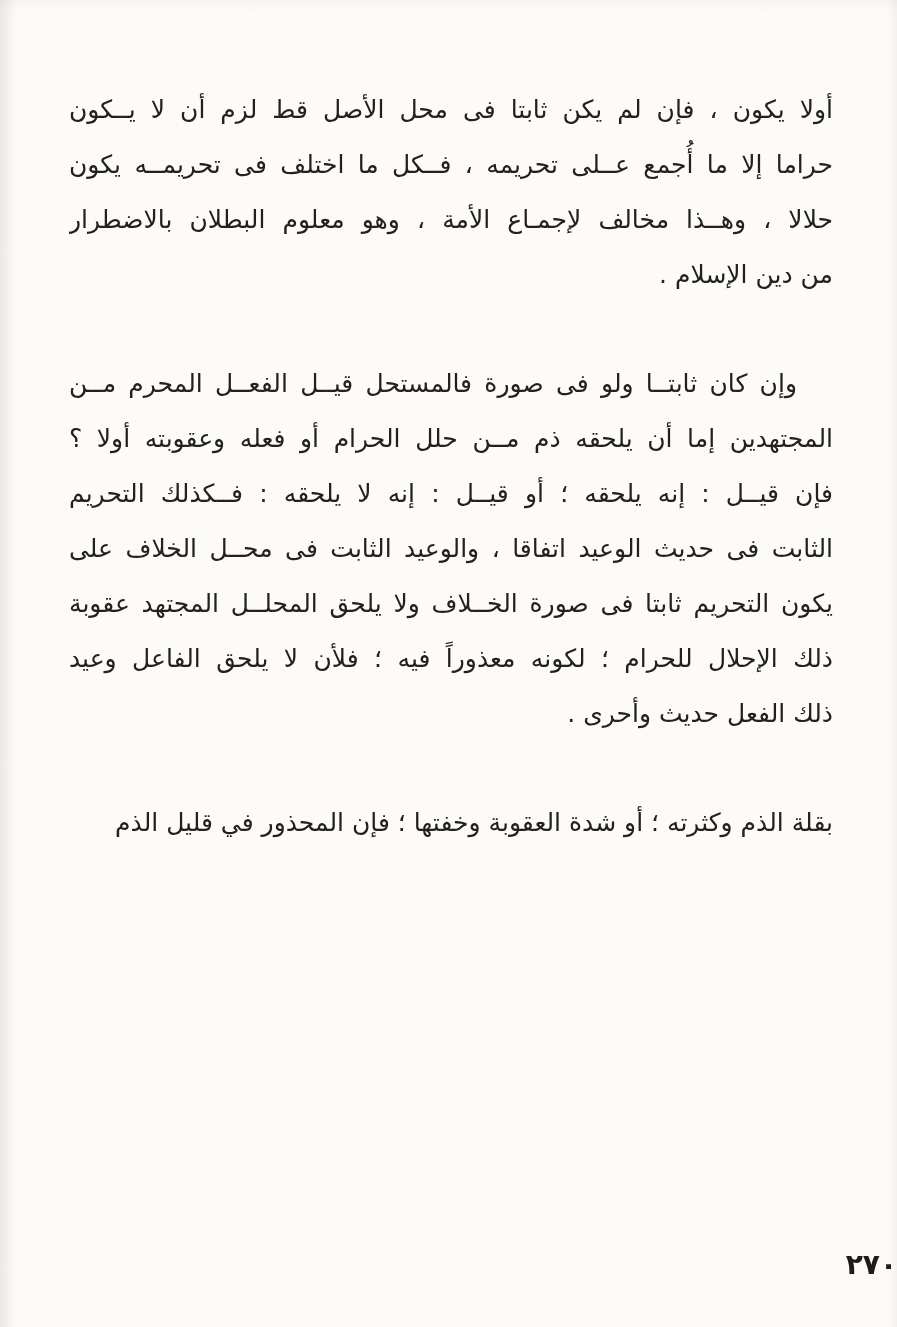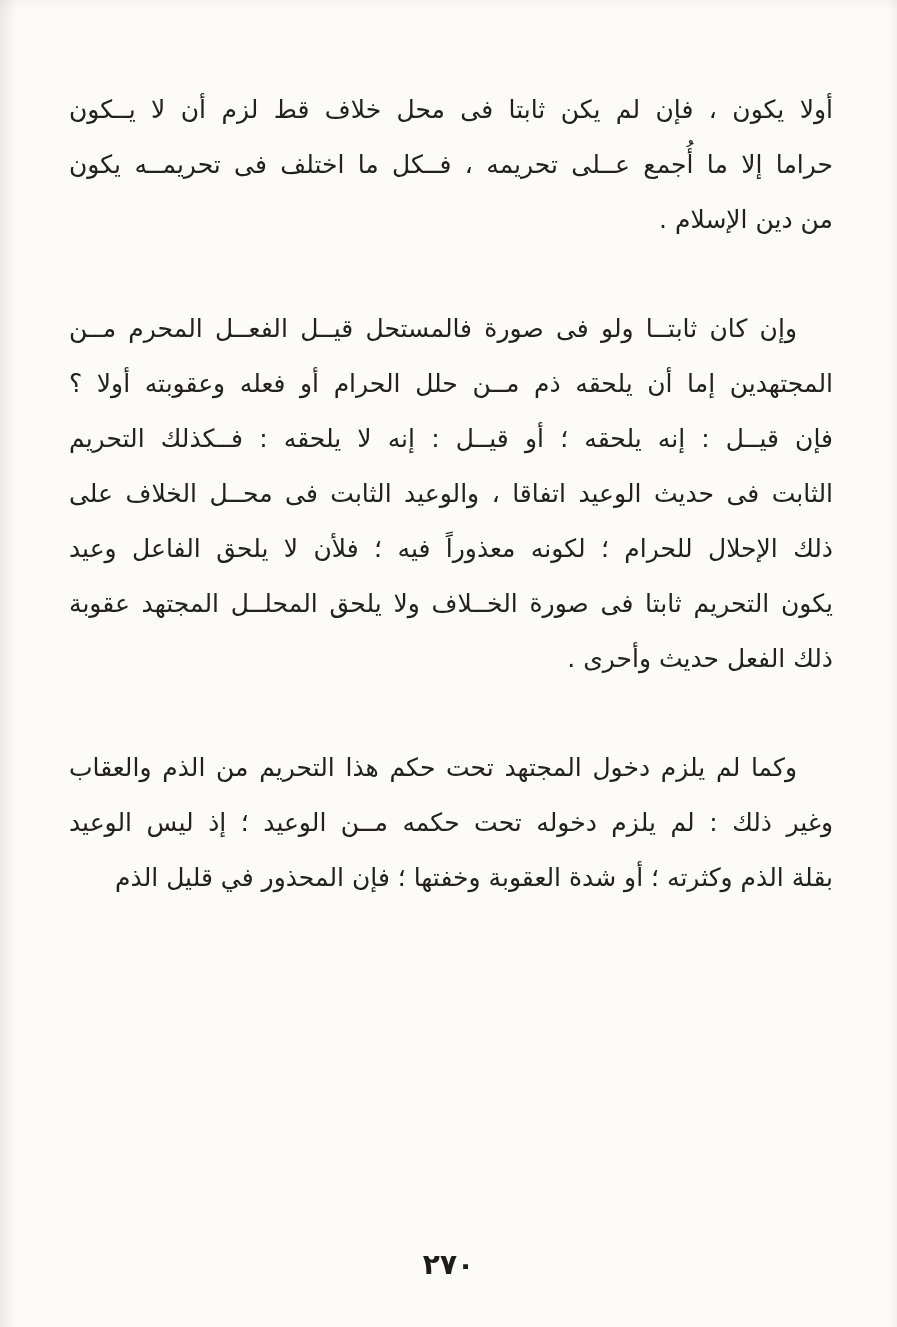--- a/index.html
+++ b/index.html
@@ -56,52 +56,51 @@
     text-align-last: right;
   }
   .line.indent {
     padding-right: 36px;
   }
   .page-number {
     position: absolute;
     left: 0;
     right: 0;
     bottom: 46px;
-    text-align: center;
+    text-align: right;
     direction: rtl;
     font-size: 28px;
     font-weight: bold;
     color: #1d1c1b;
     letter-spacing: 2px;
   }
 </style>
 </head>
 <body>
 
 <div class="scan-page">
   <div class="text-block">
 
     <div class="paragraph">
-      <div class="line">أولا يكون ، فإن لم يكن ثابتا فى محل خلاف قط لزم أن لا يــكون</div>
+      <div class="line">أولا يكون ، فإن لم يكن ثابتا فى محل الأصل قط لزم أن لا يــكون</div>
       <div class="line">حراما إلا ما أُجمع عــلى تحريمه ، فــكل ما اختلف فى تحريمــه يكون</div>
+      <div class="line">حلالا ، وهــذا مخالف لإجمـاع الأمة ، وهو معلوم البطلان بالاضطرار</div>
       <div class="line last">من دين الإسلام .</div>
     </div>
 
     <div class="paragraph">
       <div class="line indent">وإن كان ثابتــا ولو فى صورة فالمستحل قيــل الفعــل المحرم مــن</div>
       <div class="line">المجتهدين إما أن يلحقه ذم مــن حلل الحرام أو فعله وعقوبته أولا ؟</div>
       <div class="line">فإن قيــل : إنه يلحقه ؛ أو قيــل : إنه لا يلحقه : فــكذلك التحريم</div>
       <div class="line">الثابت فى حديث الوعيد اتفاقا ، والوعيد الثابت فى محــل الخلاف على</div>
+      <div class="line">يكون التحريم ثابتا فى صورة الخــلاف ولا يلحق المحلــل المجتهد عقوبة</div>
       <div class="line">ذلك الإحلال للحرام ؛ لكونه معذوراً فيه ؛ فلأن لا يلحق الفاعل وعيد</div>
-      <div class="line">يكون التحريم ثابتا فى صورة الخــلاف ولا يلحق المحلــل المجتهد عقوبة</div>
       <div class="line last">ذلك الفعل حديث وأحرى .</div>
     </div>
 
     <div class="paragraph">
-      <div class="line indent">وكما لم يلزم دخول المجتهد تحت حكم هذا التحريم من الذم والعقاب</div>
-      <div class="line">وغير ذلك : لم يلزم دخوله تحت حكمه مــن الوعيد ؛ إذ ليس الوعيد</div>
       <div class="line last">بقلة الذم وكثرته ؛ أو شدة العقوبة وخفتها ؛ فإن المحذور في قليل الذم</div>
     </div>
 
   </div>
 
   <div class="page-number">٢٧٠</div>
 </div>
 
 </body></html>

